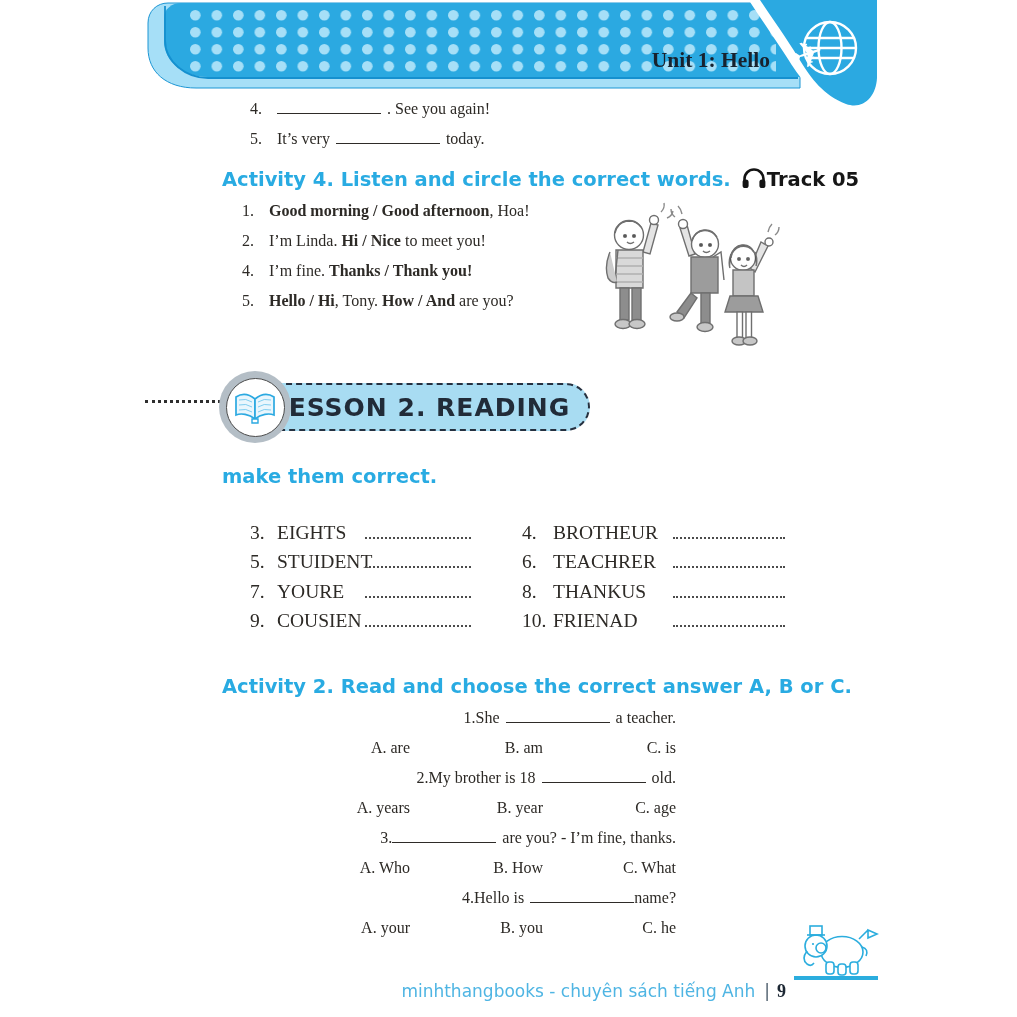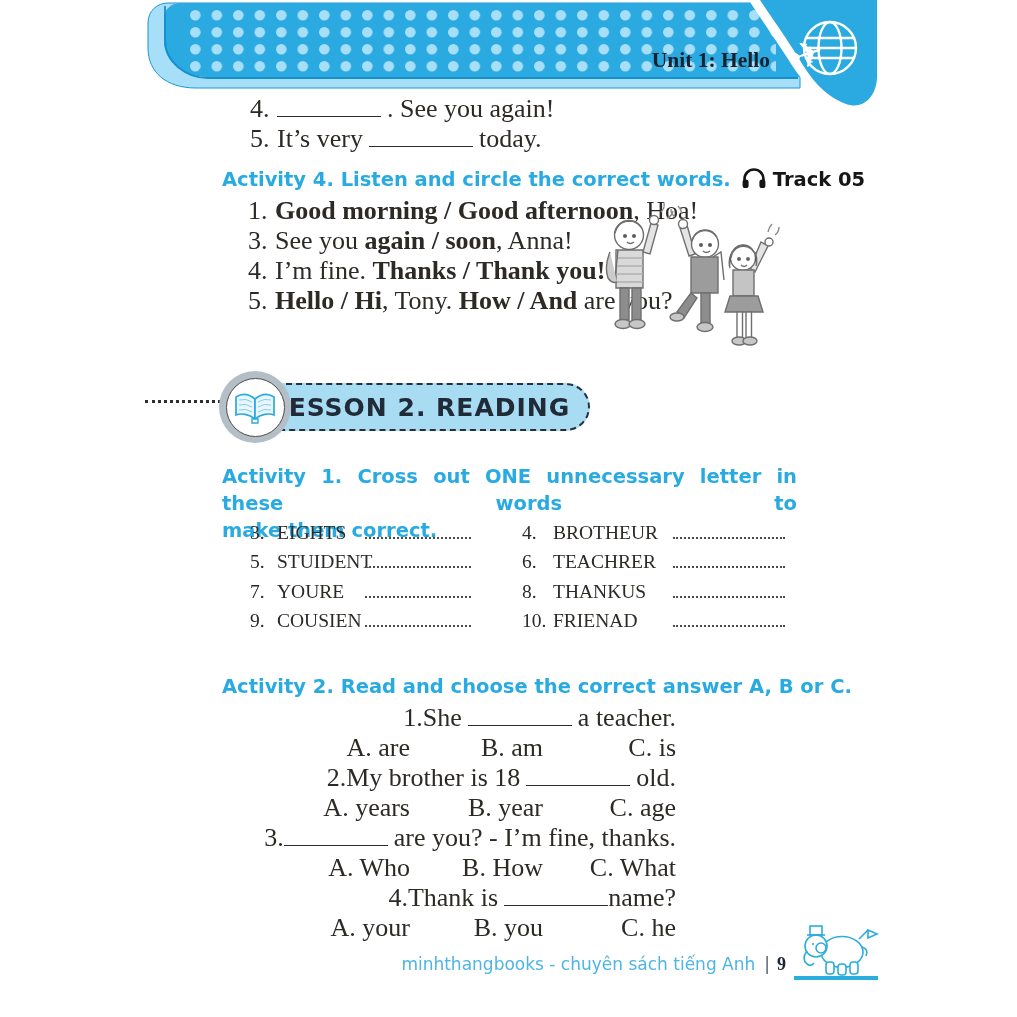--- a/index.html
+++ b/index.html
@@ -7,34 +7,34 @@
   .page {
     position:relative; width:1017px; height:1017px; background:#ffffff;
     font-family:"Liberation Serif", serif; color:#2d2a26; overflow:hidden;
   }
   .abs { position:absolute; }
 
   
   .header-svg { position:absolute; top:0; left:0; }
 
   
-  .row { line-height:30px; font-size:26px; white-space:nowrap;font-family:Liberation Serif, serif; }
+  .row { line-height:30px; font-size:16px; white-space:nowrap;font-family:Liberation Serif, serif; }
   .num { display:inline-block; width:27px; }
   .blank {
     display:inline-block; width:104px; height:13px;
     border-bottom:1.6px solid #2e2b28; margin:0 6px;
   }
   b { font-weight:bold; }
 
   
   .act-title {
     font-family:"DejaVu Sans", sans-serif; font-weight:bold;
     font-size:19.5px; color:#29abe2; white-space:nowrap;
   }
-  .track { color:#161616; margin-left:6px; }
+  .track { color:#161616; }
   .hp-icon { display:inline-block; vertical-align:-4px; margin-left:10px; }
 
   
   .lesson-dots { border-top:3.2px dotted #2e2e2e; }
   .lesson-pill {
     background:#a8dcf2; border:2.6px dashed #25303f; border-radius:26px;
     display:flex; align-items:center; justify-content:center;
   }
   .lesson-pill span {
     font-family:"DejaVu Sans", sans-serif; font-weight:bold;
@@ -64,21 +64,21 @@
   }
   .ld1 { width:106px; } .ld2 { width:112px; }
 
   
   .opts { padding-left:27px; }
   .opt { display:inline-block; width:133px; }
   .q4 .blank { margin-right:0; }
 
   
   .footer-line {
-    font-family:"DejaVu Sans", sans-serif; font-size:17px; white-space:nowrap;
+    font-family:"DejaVu Sans", sans-serif; font-size:17px; white-space:nowrap;margin-top:27px;
   }
   .brand { color:#4fb5e3; }
   .sep { color:#50606e; padding:0 7px 0 9px; }
   .pageno { color:#1c2733; font-weight:bold; font-family:"Liberation Serif", serif; font-size:18px; }
   .eleph-bar { background:#2badde; height:4px; }
 </style>
 </head>
 <body>
 
 <div class="page">
@@ -122,26 +122,26 @@
   </div>
 
   <div class="abs act-title" style="left:222px; top:166px;">
     <span>Activity 4. Listen and circle the correct words.</span><span class="hp-icon"><svg width="26" height="24" viewBox="0 0 26 24">
         <path d="M3.5,18 v-5 a9.5,9.5 0 0 1 19,0 v5" fill="none" stroke="#141414" stroke-width="2.6"></path>
         <rect x="1.6" y="13.5" width="6" height="8.5" rx="2.6" fill="#141414"></rect>
         <rect x="18.4" y="13.5" width="6" height="8.5" rx="2.6" fill="#141414"></rect>
       </svg></span><span class="track">Track 05</span>
   </div>
 
-  <div class="abs" style="left:248px; top:196px;">
+  <div class="abs" style="left:242px; top:196px;">
     <div class="row">
       <span class="num">1.</span><b>Good morning / Good afternoon</b><span>, Hoa!</span>
     </div>
     <div class="row">
-      <span class="num">3.</span><span>See you </span><b>again / soon</b><span>, Anna!</span>
+      <span class="num">2.</span><span>I’m Linda. </span><b>Hi / Nice</b><span> to meet you!</span>
     </div>
     <div class="row">
       <span class="num">4.</span><span>I’m fine. </span><b>Thanks / Thank you!</b>
     </div>
     <div class="row">
       <span class="num">5.</span><b>Hello / Hi</b><span>, Tony. </span><b>How / And</b><span> are you?</span>
     </div>
   </div>
 
   <svg class="abs" style="left:585px; top:188px;" width="195" height="180" viewBox="0 0 195 180">
@@ -211,21 +211,20 @@
         <g stroke="#7fcdf0" stroke-width="1" fill="none">
           <path d="M6,12 q7,-2 13,2 M6,17 q7,-2 13,2 M6,22 q7,-2 13,2"></path>
           <path d="M38,12 q-7,-2 -13,2 M38,17 q-7,-2 -13,2 M38,22 q-7,-2 -13,2"></path>
         </g>
         <path d="M19,31 h6 v4 h-6 z" fill="#ffffff" stroke="#2ba9e1" stroke-width="1.4"></path>
       </svg>
     </div>
   </div>
 
   <div class="abs act-title a1-title" style="left:222px; top:463px; width:575px;">
-    <div class="a1-l1">Activity 1. Cross out ONE unnecessary letter in these words to</div>
     <div class="a1-l2">make them correct.</div>
   </div>
 
   <div class="abs" style="left:250px; top:518px;">
     <div class="a1row">
       <span class="num">3.</span><span class="w1">EIGHTS</span><span class="leader ld1"></span><span class="gap"></span><span class="n2">4.</span><span class="w2">BROTHEUR</span><span class="leader ld2"></span>
     </div>
     <div class="a1row">
       <span class="num">5.</span><span class="w1">STUIDENT</span><span class="leader ld1"></span><span class="gap"></span><span class="n2">6.</span><span class="w2">TEACHRER</span><span class="leader ld2"></span>
     </div>
@@ -254,21 +253,21 @@
     <div class="row opts">
       <span class="opt">A. years</span><span class="opt">B. year</span><span class="opt">C. age</span>
     </div>
     <div class="row q3">
       <span class="num">3.</span><span></span><span class="blank" style="margin-left:0;"></span><span>are you? - I’m fine, thanks.</span>
     </div>
     <div class="row opts">
       <span class="opt">A. Who</span><span class="opt">B. How</span><span class="opt">C. What</span>
     </div>
     <div class="row q4">
-      <span class="num">4.</span><span>Thank is</span><span class="blank"></span><span>name?</span>
+      <span class="num">4.</span><span>Hello is</span><span class="blank"></span><span>name?</span>
     </div>
     <div class="row opts">
       <span class="opt">A. your</span><span class="opt">B. you</span><span class="opt">C. he</span>
     </div>
   </div>
 
   <div class="abs footer-line" style="right:231px; top:954px;">
     <span class="brand">minhthangbooks - chuyên sách tiếng Anh</span><span class="sep">|</span><span class="pageno">9</span>
   </div>
 

